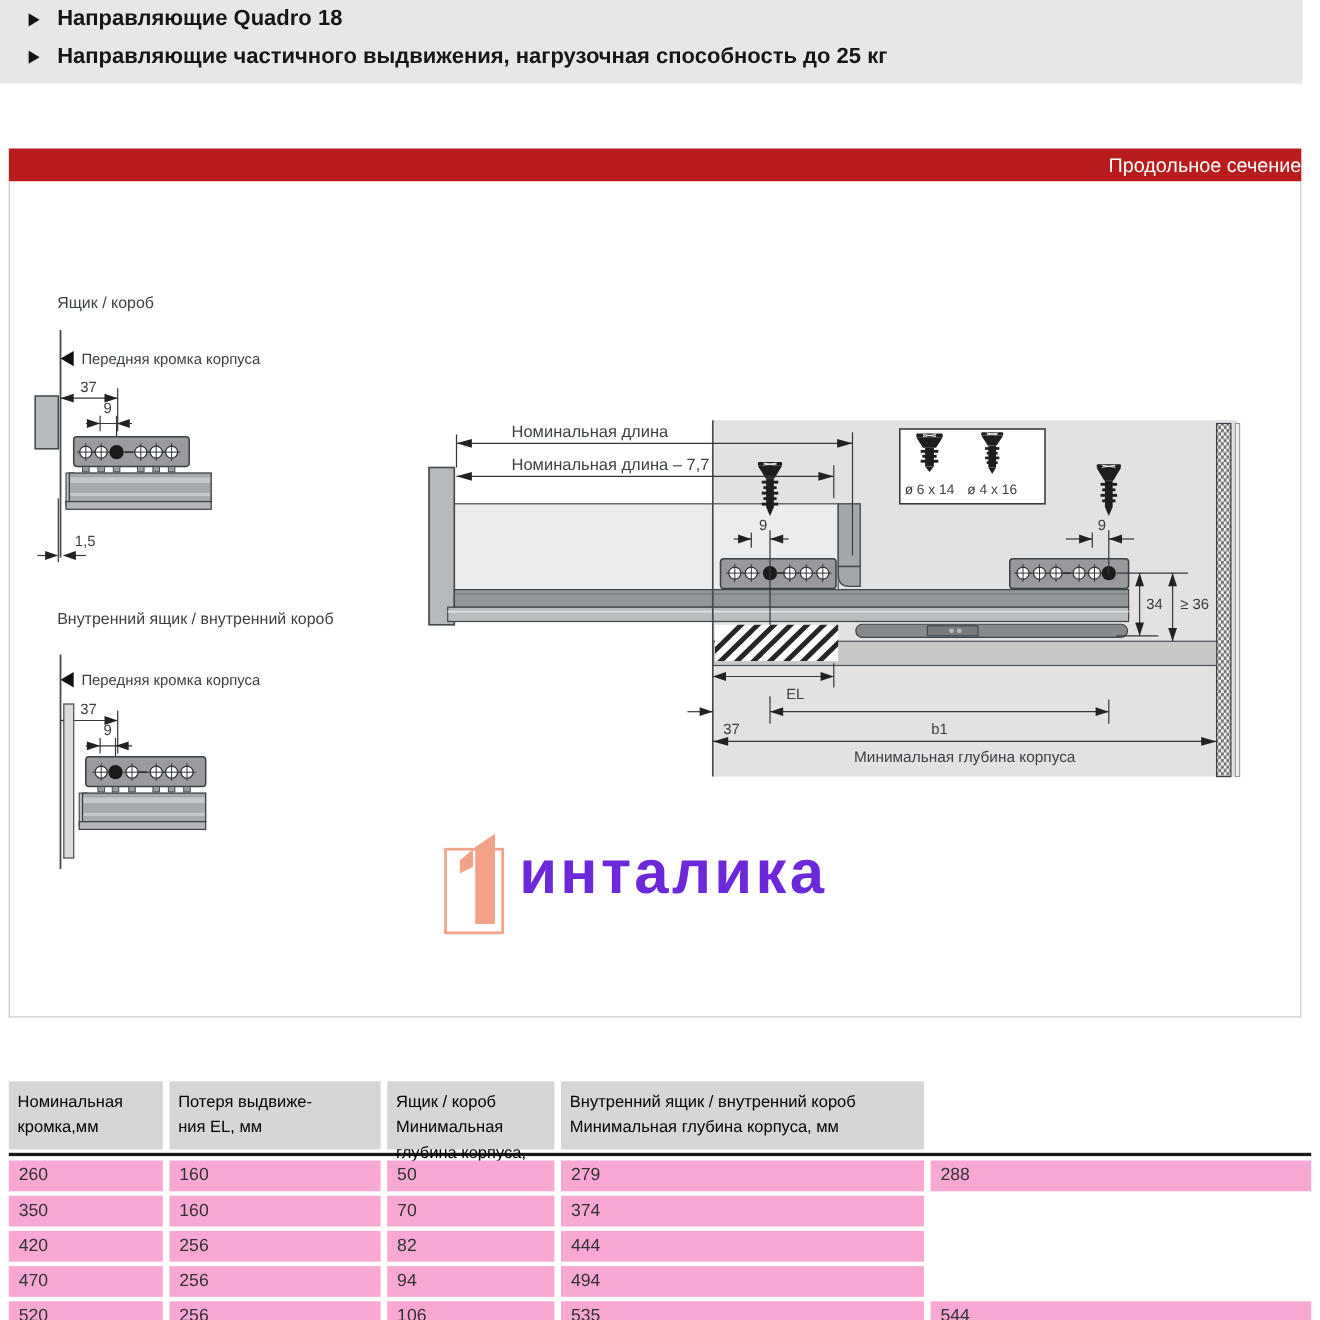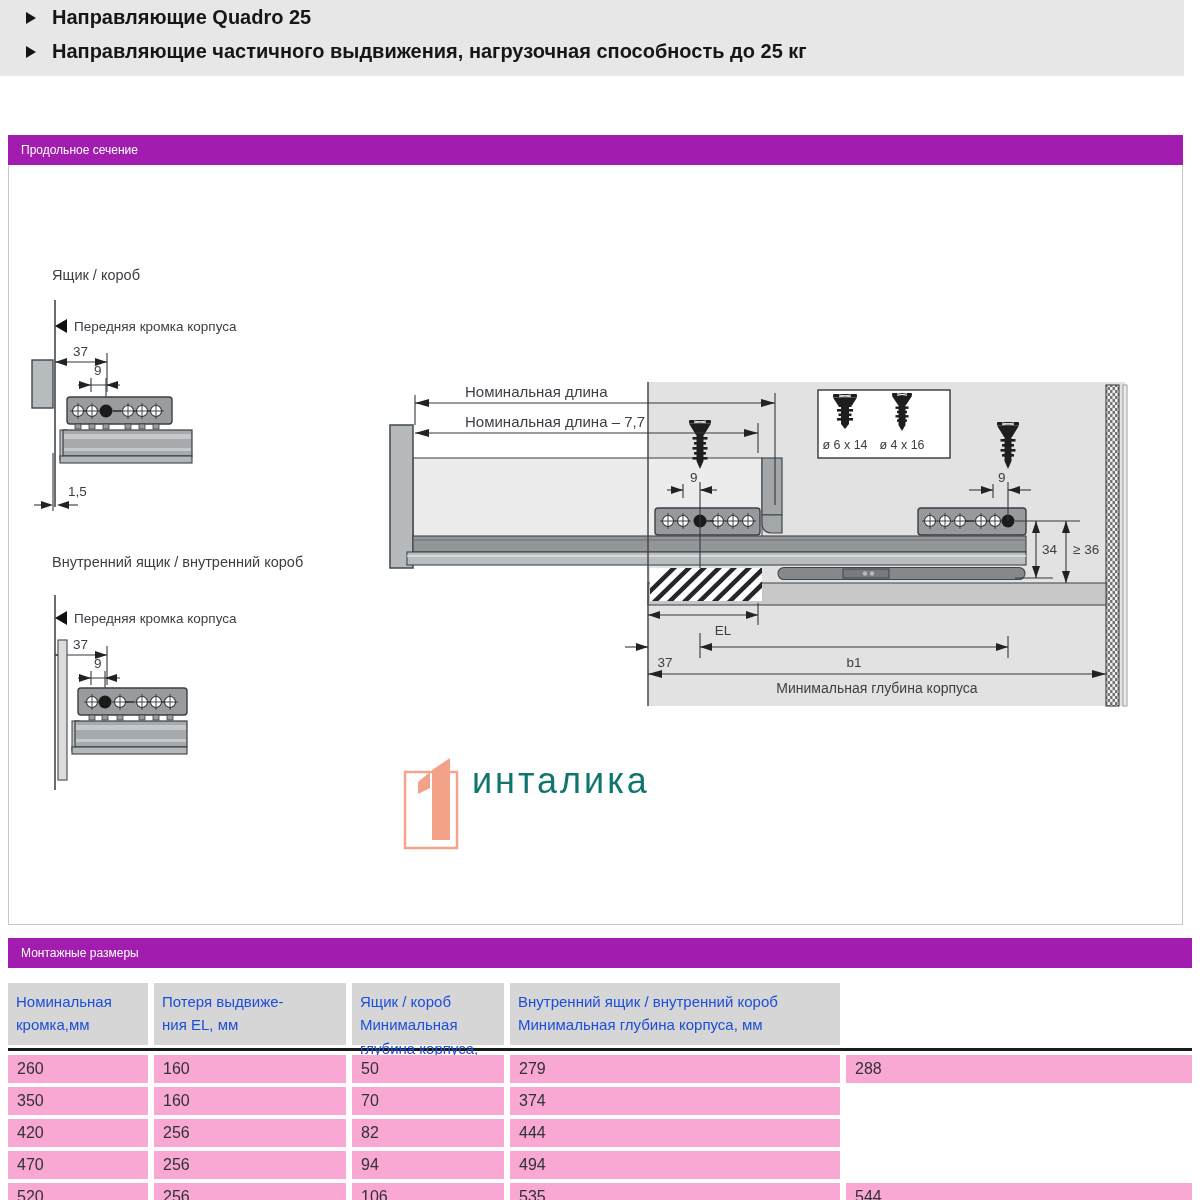--- a/index.html
+++ b/index.html
@@ -5,50 +5,50 @@
   html,body{margin:0;padding:0;background:#fff;}
   #page{position:relative;width:1200px;height:1200px;background:#fff;overflow:hidden;
         font-family:"Liberation Sans",sans-serif;color:#222;}
   
   #top-header{position:absolute;left:0;top:0;width:1184px;height:76px;background:#e7e7e7;}
   .bullet-row{position:absolute;left:26px;display:flex;align-items:center;}
   .bullet-tri{width:0;height:0;border-left:10px solid #141414;border-top:6px solid transparent;
               border-bottom:6px solid transparent;margin-right:16px;flex:0 0 auto;}
   .bullet-text{font-size:20px;font-weight:bold;color:#161616;white-space:nowrap;}
   
-  .section-bar{position:absolute;background:#a21caf;height:30px;line-height:30px;
-               color:#fff;font-size:12px;padding-left:13px;box-sizing:border-box;}
+  .section-bar{position:absolute;background:#b91c1c;height:30px;line-height:30px;
+               color:#fff;font-size:18px;padding-left:13px;box-sizing:border-box;text-align:right;}
   
   #panel{position:absolute;left:8px;top:165px;width:1175px;height:760px;background:#fff;
          border-left:1px solid #c6c6c6;border-right:1px solid #c6c6c6;border-bottom:1px solid #c6c6c6;
          box-sizing:border-box;}
   .abs{position:absolute;}
   svg text{font-family:"Liberation Sans",sans-serif;fill:#3a3f44;}
   
-  #logo-text{position:absolute;left:472px;top:760px;font-size:36px;font-weight:normal;
-             color:#0f766e;letter-spacing:3px;}
+  #logo-text{position:absolute;left:472px;top:760px;font-size:56px;font-weight:bold;
+             color:#6d28d9;letter-spacing:3px;}
   
   #mount-table{position:absolute;left:8px;top:983px;width:1184px;}
   .tgrid{display:grid;grid-template-columns:140px 192px 152px 330px 346px;column-gap:6px;}
   .th-cell{background:#d6d6d6;height:62px;box-sizing:border-box;padding:7px 8px 0 8px;
-           font-size:15px;line-height:1.55;color:#1d4ed8;}
+           font-size:15px;line-height:1.55;color:#000000;}
   #table-divider{height:3px;background:#1a1a1a;margin-top:3px;margin-bottom:3px;}
   .t-row{margin-top:4px;}
   .td-cell{background:#f9a8d4;height:28px;line-height:28px;box-sizing:border-box;
            padding-left:9px;font-size:16px;color:#303234;}
 </style>
 </head>
 <body>
 
 <div id="page">
 
   <div id="top-header">
     <div class="bullet-row" style="top:6px;">
       <span class="bullet-tri"></span>
-      <span class="bullet-text">Направляющие Quadro 25</span>
+      <span class="bullet-text">Направляющие Quadro 18</span>
     </div>
     <div class="bullet-row" style="top:40px;">
       <span class="bullet-tri"></span>
       <span class="bullet-text">Направляющие частичного выдвижения, нагрузочная способность до 25 кг</span>
     </div>
   </div>
 
   <div class="section-bar" style="left:8px;top:135px;width:1175px;">
     <span>Продольное сечение</span>
   </div>
@@ -411,23 +411,20 @@
     <text x="492" y="315" font-size="14" text-anchor="middle">Минимальная глубина корпуса</text>
   </svg>
 
   <svg class="abs" style="left:402px;top:752px;" width="60" height="100" viewBox="0 0 60 100">
     <rect x="3" y="20" width="52" height="76" fill="none" stroke="#f4a488" stroke-width="2.5"></rect>
     <polygon points="30,18 48,6 48,88 30,88" fill="#f3a287"></polygon>
     <polygon points="16,30 28,20 28,36 16,42" fill="#f3a287"></polygon>
   </svg>
   <div id="logo-text">инталика</div>
 
-  <div class="section-bar" style="left:8px;top:938px;width:1184px;">
-    <span>Монтажные размеры</span>
-  </div>
 
   <div id="mount-table">
     <div class="tgrid">
       <div class="th-cell">
         <div>Номинальная</div>
           <div>кромка,мм</div>
       </div>
       <div class="th-cell">
         <div>Потеря выдвиже-</div>
           <div>ния EL, мм</div>

